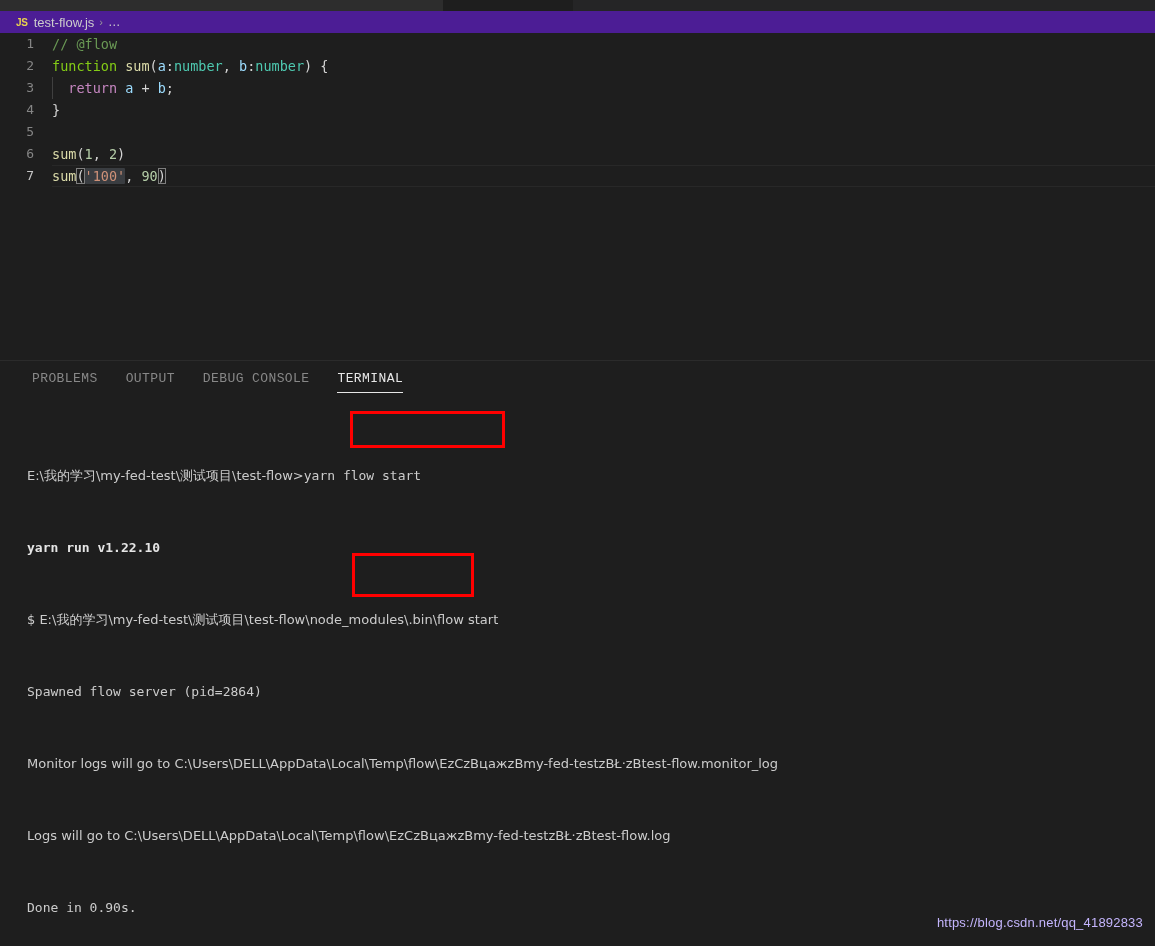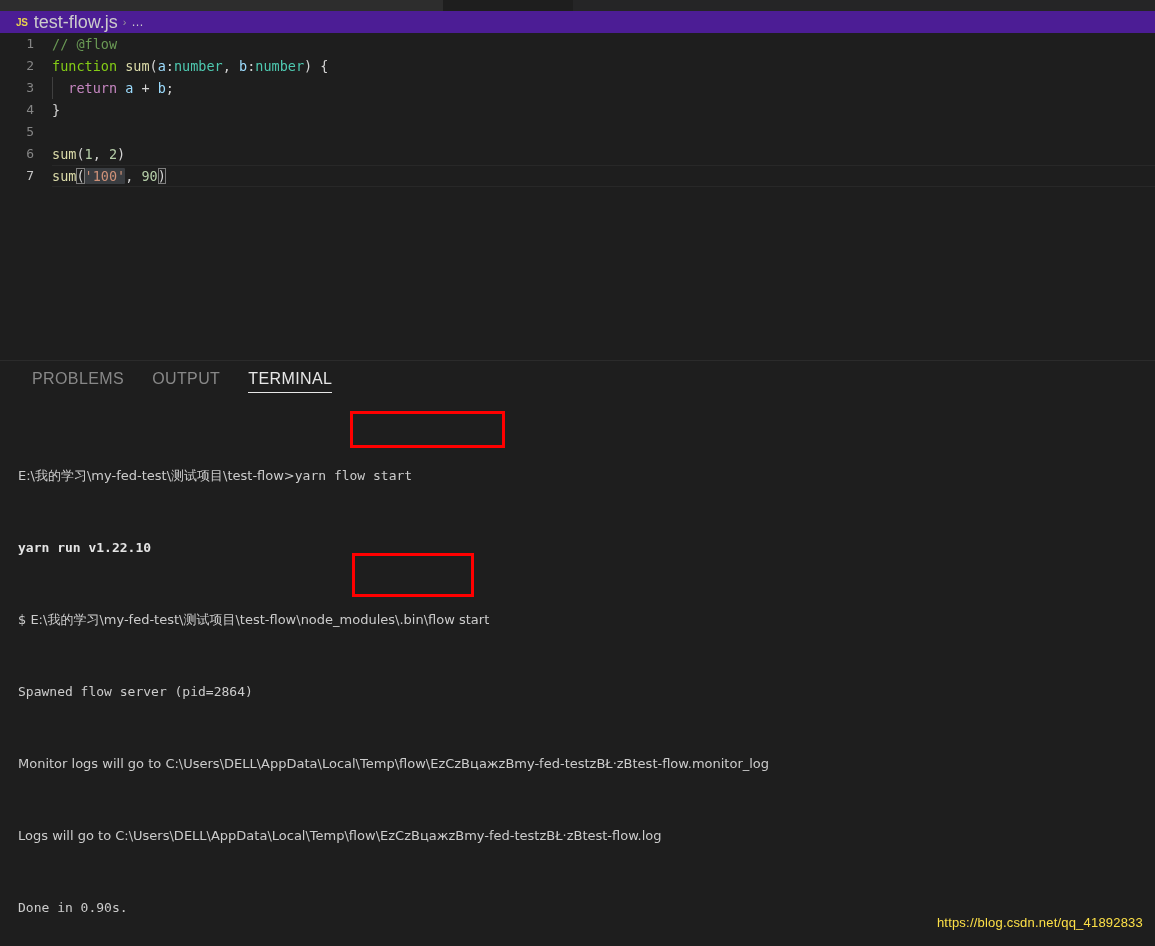--- a/index.html
+++ b/index.html
@@ -47,21 +47,21 @@
     color: #a9a9a9;
   }
   .bc-icon {
     color: #e8d44d;
     font-weight: bold;
     font-size: 10px;
     font-family: "Liberation Sans", sans-serif;
     margin-right: 6px;
     letter-spacing: -0.3px;
   }
-  .bc-file { color: #cccccc; font-size: 18px; }
+  .bc-file { color: #cccccc; font-size: 13px; }
   .bc-sep { color: #999999; margin: 0 5px; font-size: 11px; }
   .bc-dots { color: #cccccc; font-size: 12.5px; letter-spacing: 1px; }
 
   
   .editor {
     position: absolute;
     left: 0; top: 33px;
     width: 1155px; height: 327px;
     background: #1e1e1e;
     font-family: "DejaVu Sans Mono", monospace;
@@ -135,46 +135,47 @@
   }
   .panel-tabs {
     height: 35px;
     display: flex;
     align-items: center;
     padding-left: 18px;
     gap: 0;
     font-family: "Liberation Sans", sans-serif;
   }
   .panel-tab {
-    font-size: 16px;
+    font-size: 13px;
     letter-spacing: 0.4px;
     color: #888888;
     padding: 0 14px;
     height: 35px;
     line-height: 35px;
     position: relative;
     cursor: pointer;
     text-transform: uppercase;
+    font-family: Liberation Mono, monospace;
   }
   .panel-tab.active { color: #e7e7e7; }
   .panel-tab.active::after {
     content: "";
     position: absolute;
     left: 14px; right: 14px;
     bottom: 3px;
     height: 1px;
     background: #e7e7e7;
   }
 
   
   .terminal {
     position: absolute;
     left: 0; top: 395px;
     width: 1155px; height: 551px;
-    padding: 18px 0 0 18px;
+    padding: 18px 0 0 27px;
     box-sizing: border-box;
     font-family: "DejaVu Sans Mono", monospace;
     font-size: 13px;
     line-height: 18px;
     color: #cccccc;
     white-space: pre;
     overflow: hidden;
   }
   .tline { height: 18px; white-space: pre; }
   .t-white  { color: #cccccc; }
@@ -191,21 +192,21 @@
   #anno-1 { left: 350px; top: 411px; width: 155px; height: 37px; }
   #anno-2 { left: 352px; top: 553px; width: 122px; height: 44px; }
 
   
   .watermark {
     position: absolute;
     right: 12px;
     top: 915px;
     font-family: "Liberation Sans", sans-serif;
     font-size: 13px;
-    color: #fde047;
+    color: #c4b5fd;
     letter-spacing: 0.2px;
   }
 </style>
 </head>
 <body>
 
 <div class="app">
 
   <div class="topstrip">
     <div class="seg-a"></div>
@@ -258,20 +259,21 @@
       <span class="gutter active">7</span>
       <span class="code-text"><span class="tok-func">sum</span><span class="tok-punc bracket-match">(</span><span class="tok-string sel-hl">'100'</span><span class="tok-punc">, </span><span class="tok-num">90</span><span class="tok-punc bracket-match">)</span></span>
     </div>
 
   </div>
 
   <div class="panel">
     <div class="panel-tabs">
       <div class="panel-tab">PROBLEMS</div>
       <div class="panel-tab">OUTPUT</div>
+      <div class="panel-tab">DEBUG CONSOLE</div>
       <div class="panel-tab active">TERMINAL</div>
     </div>
   </div>
 
   <div class="terminal">
 
     <div class="tline"><span class="t-white t-cjk">E:\我的学习\my-fed-test\测试项目\test-flow&gt;</span><span class="t-white">yarn flow start</span></div>
 
     <div class="tline"><span class="t-bold">yarn run v1.22.10</span></div>
 

